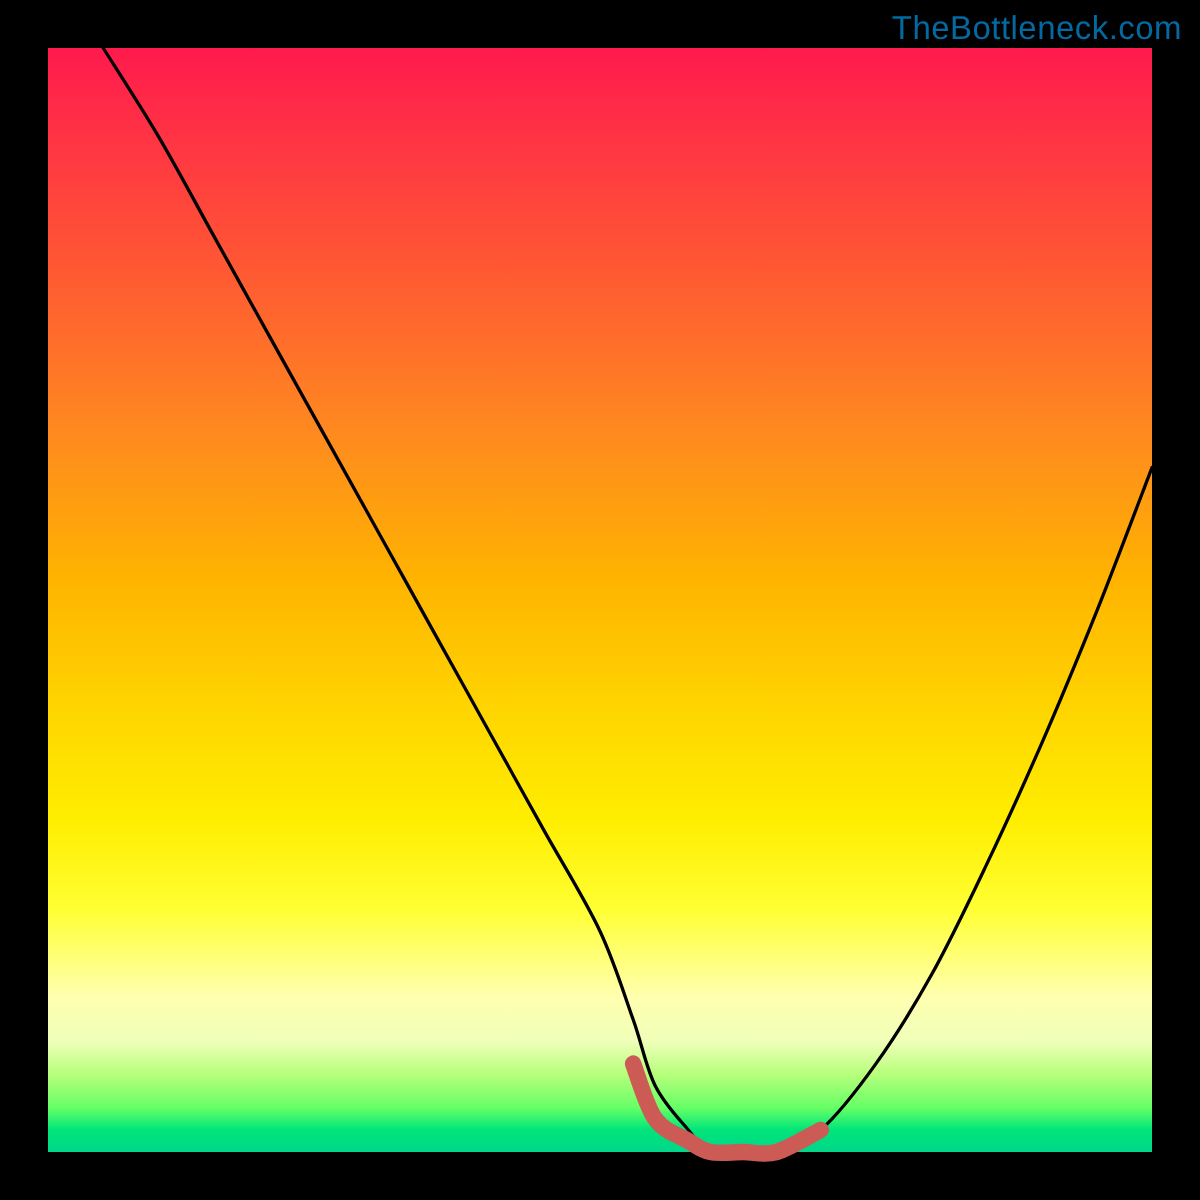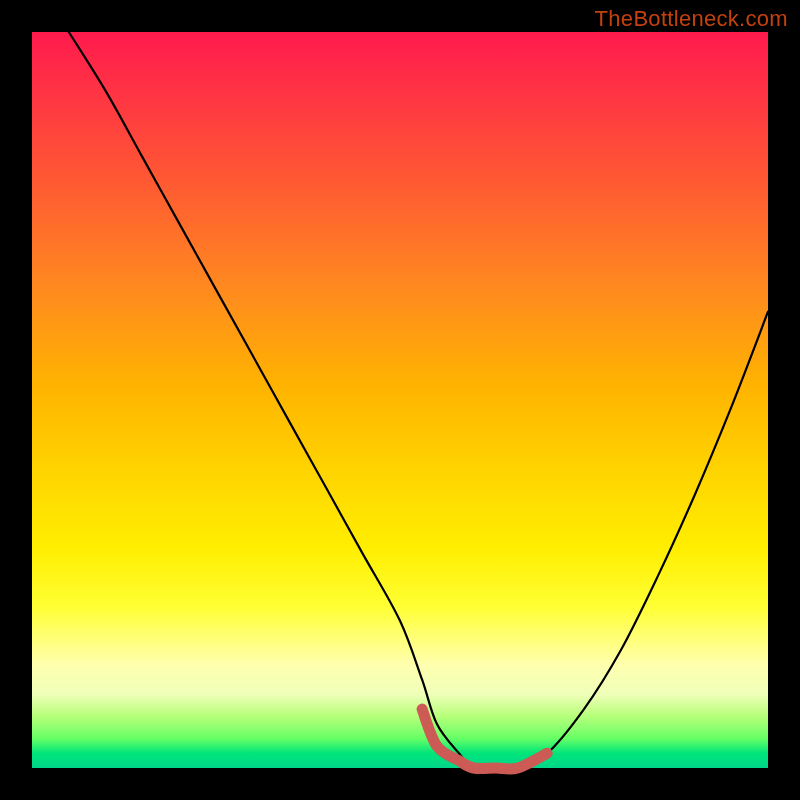--- a/index.html
+++ b/index.html
@@ -37,21 +37,21 @@
       #b6ff7a 93%,
       #66ff66 96%,
       #00e57a 98%,
       #00d68a 100%
     );
   }
   .watermark {
     position: absolute;
     top: 6px;
     right: 12px;
-    color: #c2410c;
+    color: #0369a1;
     font-size: 22px;
     font-weight: 500;
     letter-spacing: 0.3px;
     user-select: none;
   }
   svg.curve {
     position: absolute;
     left: 0;
     top: 0;
     width: 736px;

